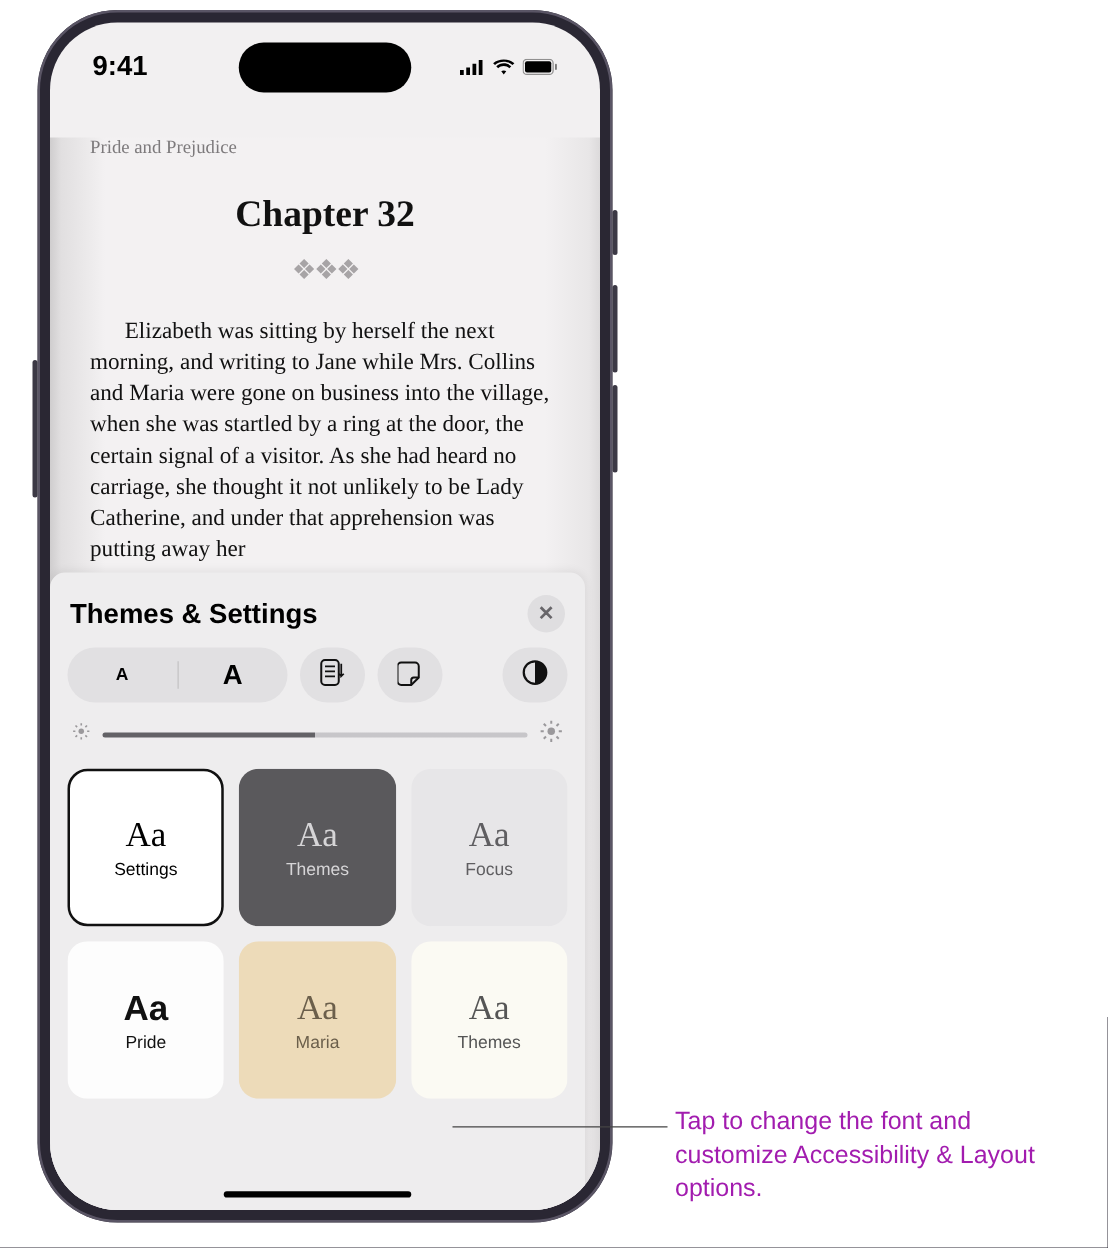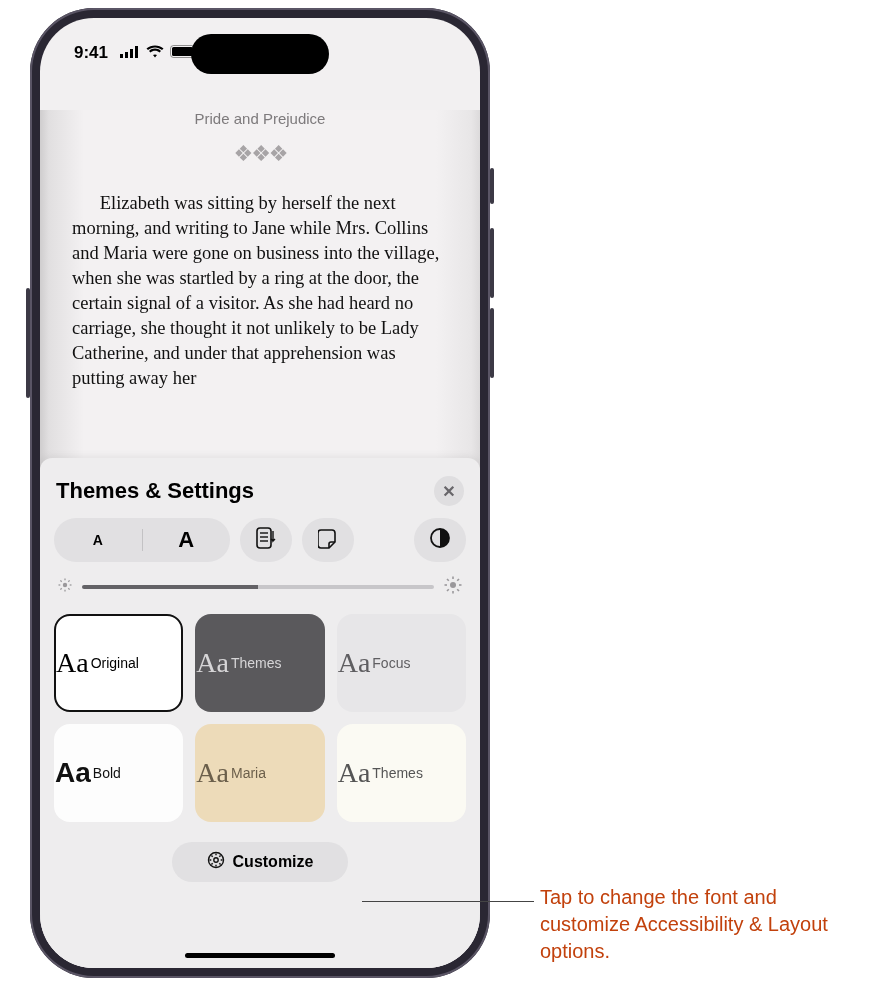--- a/index.html
+++ b/index.html
@@ -38,41 +38,42 @@
     height: 40px;
     background: #000;
     border-radius: 22px;
     z-index: 10;
   }
   .status-bar {
     position: absolute;
     top: 0; left: 0; right: 0;
     height: 58px;
     display: flex;
+    justify-content: space-between;
     align-items: center;
     padding: 12px 34px 0;
     font-weight: 600;
-    font-size: 17px;
+    font-size: 22px;
     z-index: 5;
     gap: 12px;
   }
   .status-right { display: flex; align-items: center; gap: 6px; }
   .book-area {
     position: absolute;
     top: 0; left: 0; right: 0; bottom: 0;
     padding: 72px 0 0 0;
   }
   .book-margin {
     height: 100%;
     background: linear-gradient(90deg, #cfcdce 0%, #e1dfe0 2%, #f3f1f2 10%, #f3f1f2 90%, #e8e6e7 98%, #dcdadb 100%);
     padding: 0 32px;
   }
   .book-meta {
-    text-align: center;
-    font-family: Liberation Sans, sans-serif;
+    text-align: left;
+    font-family: Liberation Serif, serif;
     color: #7d7a7c;
     font-size: 15px;
     margin-top: 20px;
   }
   .chapter-title {
     text-align: center;
     font-family: Georgia, "Times New Roman", serif;
     font-weight: 700;
     font-size: 30px;
     margin-top: 28px;
@@ -89,21 +90,21 @@
     font-family: Georgia, "Times New Roman", serif;
     font-size: 18.5px;
     line-height: 1.35;
     color: #111;
     text-indent: 1.5em;
     hyphens: auto;
     margin-top: 24px;
   }
   .sheet {
     position: absolute;
-    left: 0; right: 0; bottom: 0;
+    left: 0; right: 12px; bottom: 0;
     height: 510px;
     background: #eeedee;
     border-top-left-radius: 12px;
     border-top-right-radius: 12px;
     padding: 18px 14px 0;
     box-shadow: 0 -1px 8px rgba(0,0,0,0.08);
   }
   .sheet-header {
     display: flex;
     justify-content: space-between;
@@ -166,25 +167,26 @@
     background: linear-gradient(90deg, #636266 0%, #636266 50%, #c7c6c9 50%, #c7c6c9 100%);
     position: relative;
   }
   .themes-grid {
     display: grid;
     grid-template-columns: repeat(3, 1fr);
     gap: 12px;
     margin-bottom: 20px;
   }
   .theme-card {
-    height: 98px;
+    height: 126px;
     border-radius: 16px;
     display: flex;
-    flex-direction: row;
-    align-items: center;
+    flex-direction: column;
+    align-items: center;
+    justify-content: center;
     gap: 2px;
     border: 1px solid transparent;
   }
   .theme-card.original { background: #fff; border: 2.5px solid #111; }
   .theme-card.quiet { background: #5a595c; color: #d6d5d7; }
   .theme-card.paper { background: #e7e6e8; color: #5f5e61; }
   .theme-card.bold { background: #fdfdfd; color: #111; }
   .theme-card.calm { background: #eddbb9; color: #6b5f4b; }
   .theme-card.focus { background: #fbfaf3; color: #555; }
   .theme-aa { font-family: Georgia, "Times New Roman", serif; font-size: 28px; }
@@ -222,21 +224,21 @@
   .vol-dn { right: -4px; top: 300px; width: 4px; height: 70px; }
   .pwr { left: -4px; top: 280px; width: 4px; height: 110px; }
   .mute { right: -4px; top: 160px; width: 4px; height: 36px; }
   .callout {
     position: absolute;
     left: 540px;
     top: 884px;
     width: 330px;
     font-size: 20px;
     line-height: 1.35;
-    color: #c2410c;
+    color: #a21caf;
   }
   .callout-line {
     position: absolute;
     left: 362px;
     top: 901px;
     width: 172px;
     height: 1px;
     background: #444;
   }
 </style>
@@ -272,20 +274,21 @@
               <rect x="2" y="2" width="21" height="9" rx="1.6" fill="#000"></rect>
               <rect x="26" y="4" width="1.5" height="5" rx="0.75" fill="#000" fill-opacity="0.5"></rect>
             </svg>
         </span>
       </div>
     </div>
 
     <div class="book-area">
       <div class="book-margin">
         <div class="book-meta">Pride and Prejudice</div>
+        <div class="chapter-title">Chapter 32</div>
         <div class="ornament">❖❖❖</div>
         <p class="body-text">Elizabeth was sitting by herself the next morning, and writing to Jane while Mrs. Collins and Maria were gone on business into the village, when she was startled by a ring at the door, the cer­tain signal of a visitor. As she had heard no carriage, she thought it not unlikely to be Lady Catherine, and under that apprehension was putting away her</p>
       </div>
     </div>
 
     <div class="sheet">
       <div class="sheet-header">
         <div class="sheet-title">Themes &amp; Settings</div>
         <div class="close-btn">
           <span>✕</span>
@@ -357,63 +360,44 @@
                 <line x1="3" y1="15" x2="4.8" y2="13.2"></line>
                 <line x1="13.2" y1="4.8" x2="15" y2="3"></line>
               </g>
             </svg>
         </span>
       </div>
 
       <div class="themes-grid">
         <div class="theme-card original">
           <div class="theme-aa">Aa</div>
-          <div class="theme-label">Original</div>
+          <div class="theme-label">Settings</div>
         </div>
         <div class="theme-card quiet">
           <div class="theme-aa">Aa</div>
           <div class="theme-label">Themes</div>
         </div>
         <div class="theme-card paper">
           <div class="theme-aa">Aa</div>
           <div class="theme-label">Focus</div>
         </div>
         <div class="theme-card bold">
           <div class="theme-aa">Aa</div>
-          <div class="theme-label">Bold</div>
+          <div class="theme-label">Pride</div>
         </div>
         <div class="theme-card calm">
           <div class="theme-aa">Aa</div>
           <div class="theme-label">Maria</div>
         </div>
         <div class="theme-card focus">
           <div class="theme-aa">Aa</div>
           <div class="theme-label">Themes</div>
         </div>
       </div>
 
-      <div class="customize-btn">
-        <span>
-          <svg width="18" height="18" viewBox="0 0 18 18">
-              <circle cx="9" cy="9" r="7.5" fill="none" stroke="#111" stroke-width="1.4"></circle>
-              <circle cx="9" cy="9" r="2.2" fill="none" stroke="#111" stroke-width="1.4"></circle>
-              <g stroke="#111" stroke-width="1.4">
-                <line x1="9" y1="2.5" x2="9" y2="4.3"></line>
-                <line x1="9" y1="13.7" x2="9" y2="15.5"></line>
-                <line x1="2.5" y1="9" x2="4.3" y2="9"></line>
-                <line x1="13.7" y1="9" x2="15.5" y2="9"></line>
-                <line x1="4.4" y1="4.4" x2="5.7" y2="5.7"></line>
-                <line x1="12.3" y1="12.3" x2="13.6" y2="13.6"></line>
-                <line x1="4.4" y1="13.6" x2="5.7" y2="12.3"></line>
-                <line x1="12.3" y1="5.7" x2="13.6" y2="4.4"></line>
-              </g>
-            </svg>
-        </span>
-        <span>Customize</span>
-      </div>
 
       <div class="home-indicator"></div>
     </div>
   </div>
 </div>
 
 <div class="callout-line"></div>
 <div class="callout">Tap to change the font and customize Accessibility &amp; Layout options.</div>
 
 </body></html>

